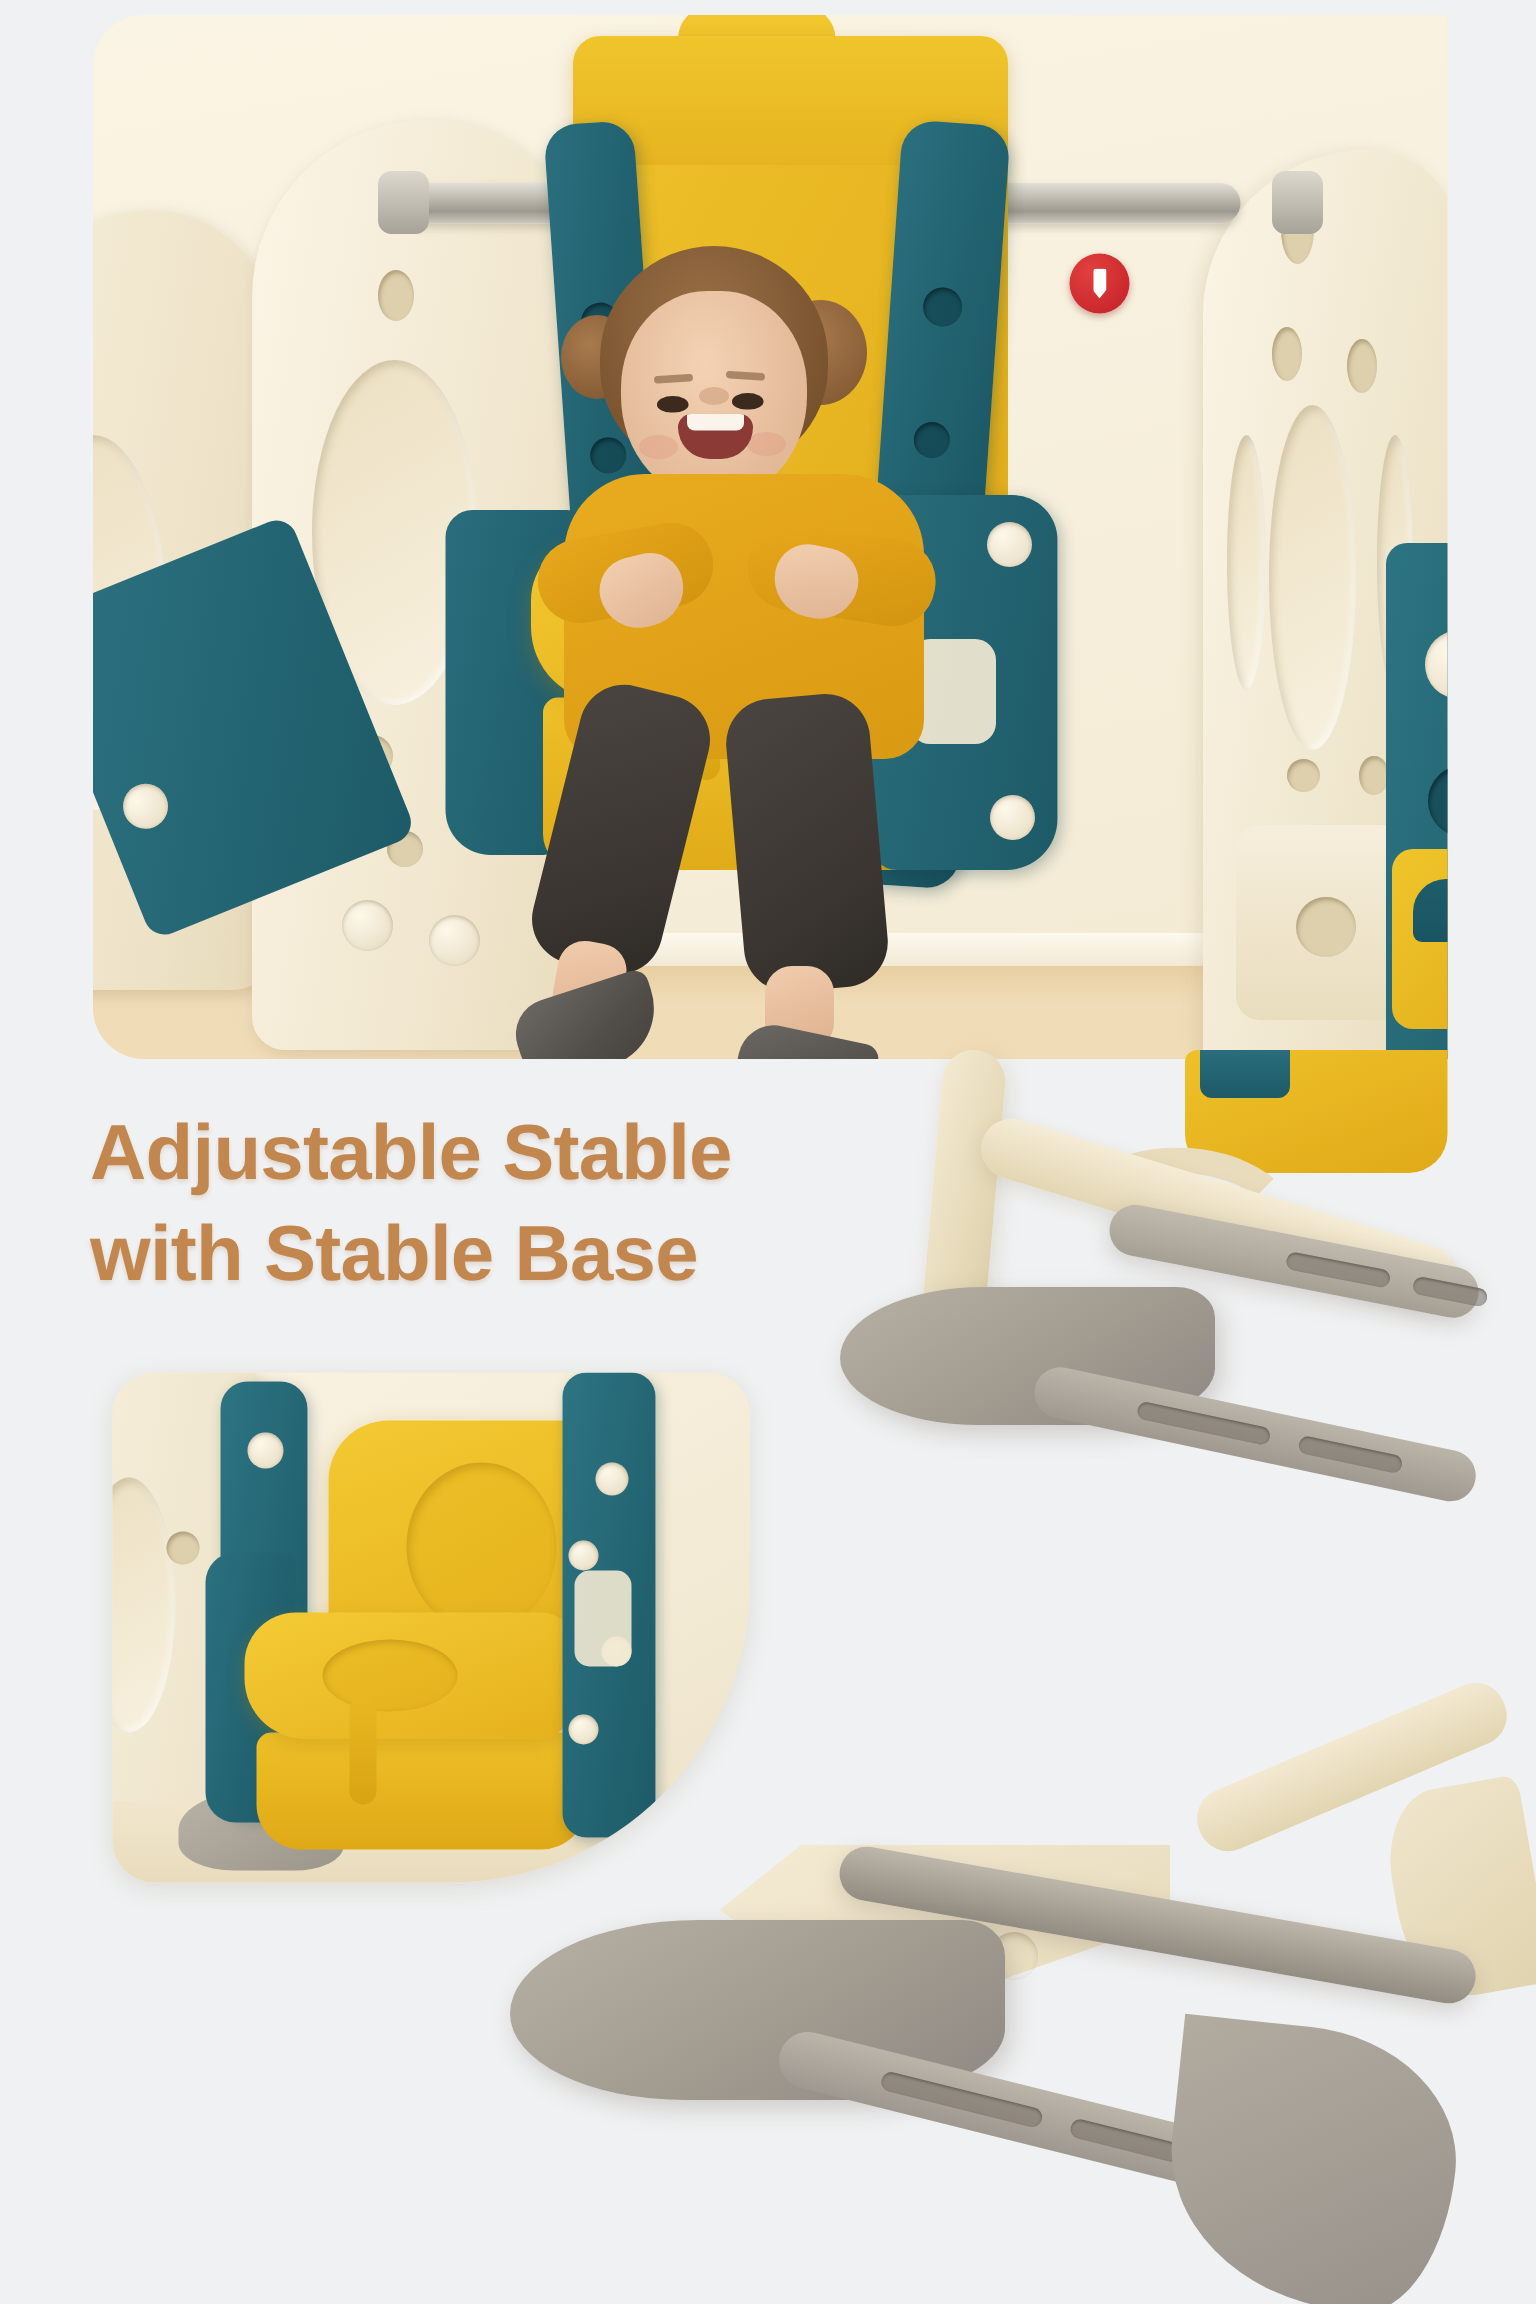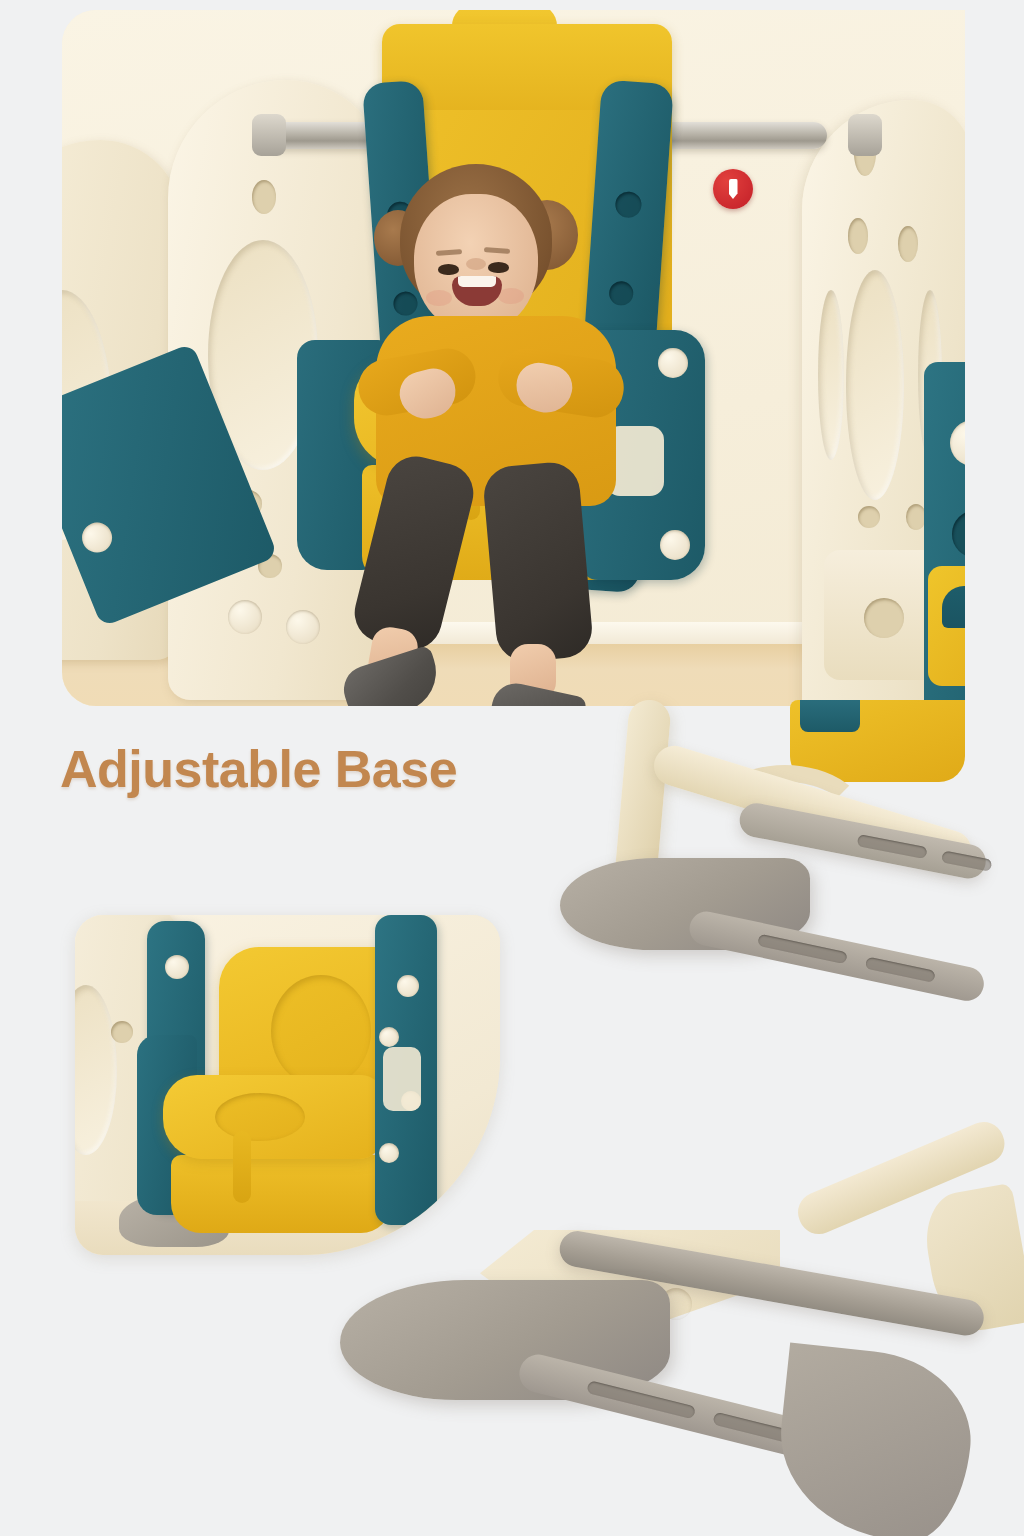--- a/index.html
+++ b/index.html
@@ -545,21 +545,22 @@
       <div class="hand l"></div>
       <div class="hand r"></div>
     </div>
 
     <div class="badge-dot">
         <i></i>
       </div>
   </div>
 
   <div class="headline">
-    <span>Adjustable Base</span>
+    <span>Adjustable Stable</span>
+    <span>with Stable Base</span>
   </div>
 
   <div>
     <div class="g1-yellow"></div>
     <div class="g1-teal"></div>
     <div class="g1-cream-arc"></div>
     <div class="cream-post g1-post"></div>
     <div class="g1-diag"></div>
     <div class="g1-gray-upper gray-bar">
       <div class="slot" style="left:120px;top:11px;width:70px;height:12px;"></div>

